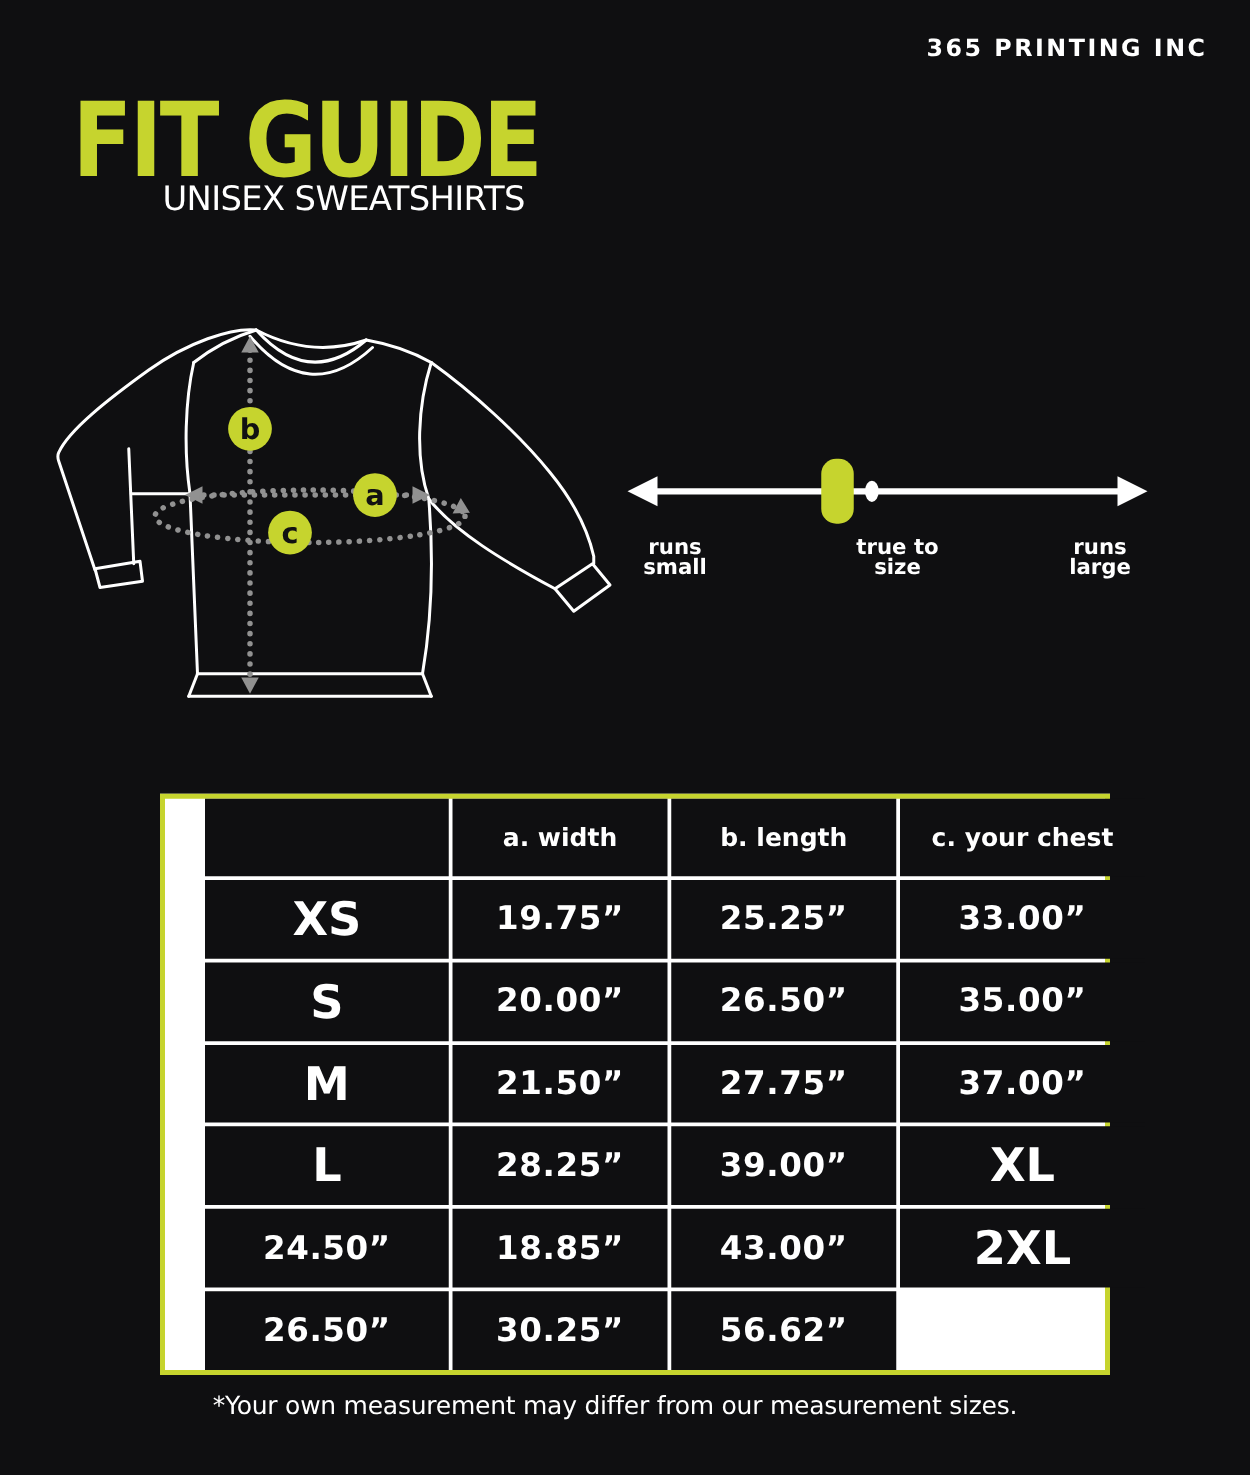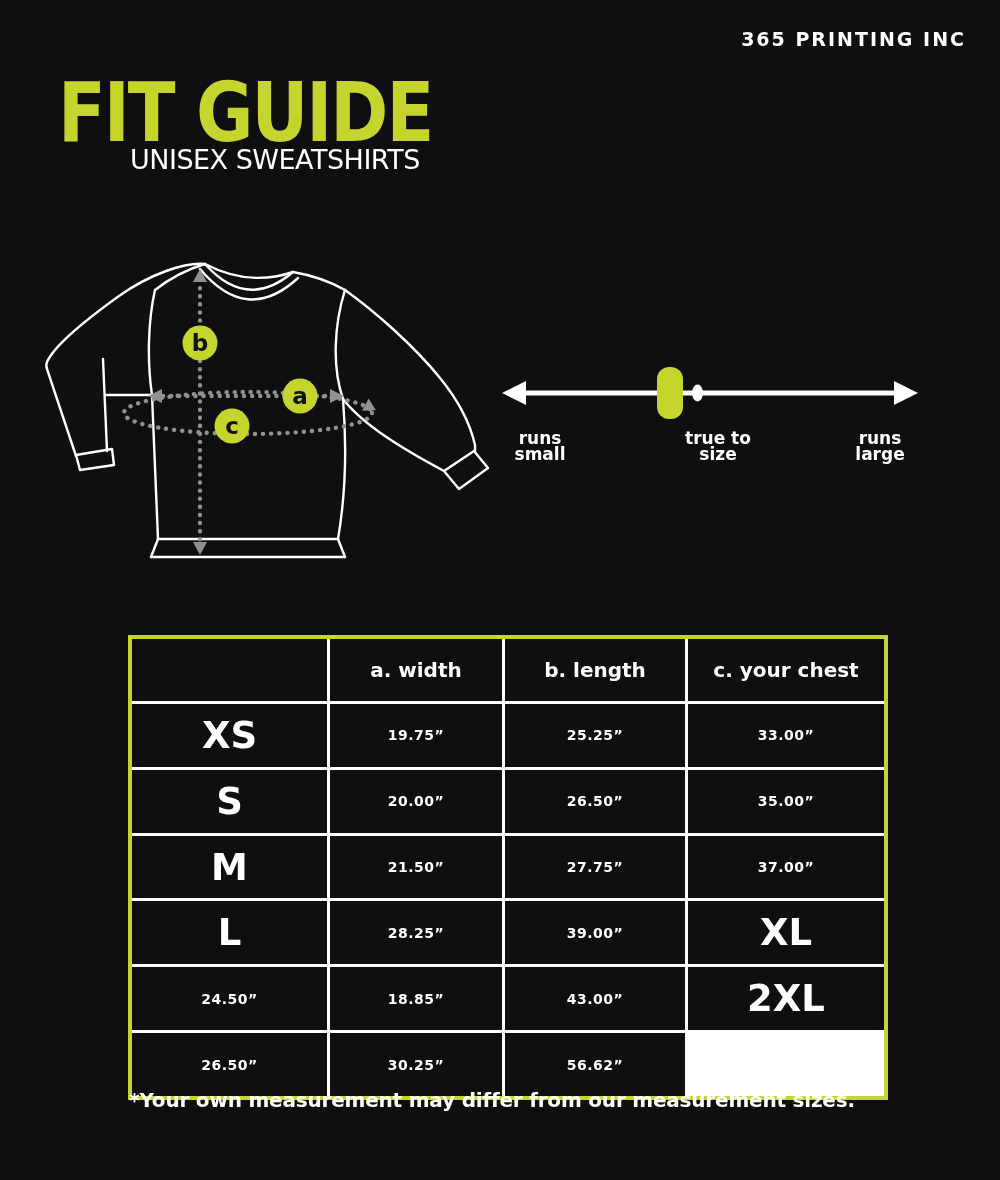--- a/index.html
+++ b/index.html
@@ -46,31 +46,32 @@
     text-align:center; font-size:17px; font-weight:bold; line-height:16px;
     color:var(--fg); white-space:nowrap;
   }
   .size-table{
     position:absolute; left:128px; top:635px; width:760px; height:465px;
     box-sizing:border-box; border:4px solid var(--accent);
     background:#ffffff; display:grid;
     grid-template-columns:195px 172px 180px 196px;
     grid-template-rows:62px repeat(6,1fr);
     gap:3px;
+    padding-left:32px;
   }
   .cell{
     background:var(--bg); display:flex; align-items:center; justify-content:center;
     color:var(--fg); font-weight:bold;
   }
   .cell.th{ font-size:20px; }
   .cell.size{ font-size:37px; }
-  .cell.val{ font-size:14px; letter-spacing:0.5px; }
+  .cell.val{ font-size:26px; letter-spacing:0.5px; }
   .footnote{
-    position:absolute; left:0; top:1088px; width:984px;
-    text-align:center; font-size:20px; font-weight:bold; letter-spacing:-0.2px;
+    position:absolute; left:0; top:1112px; width:984px;
+    text-align:center; font-size:20px; font-weight:normal; letter-spacing:-0.2px;
     color:var(--fg);
   }
 </style>
 </head>
 <body>
 
 <div class="poster">
 
   <div class="brand">365 PRINTING INC</div>
   <h1 class="title">FIT GUIDE</h1>

